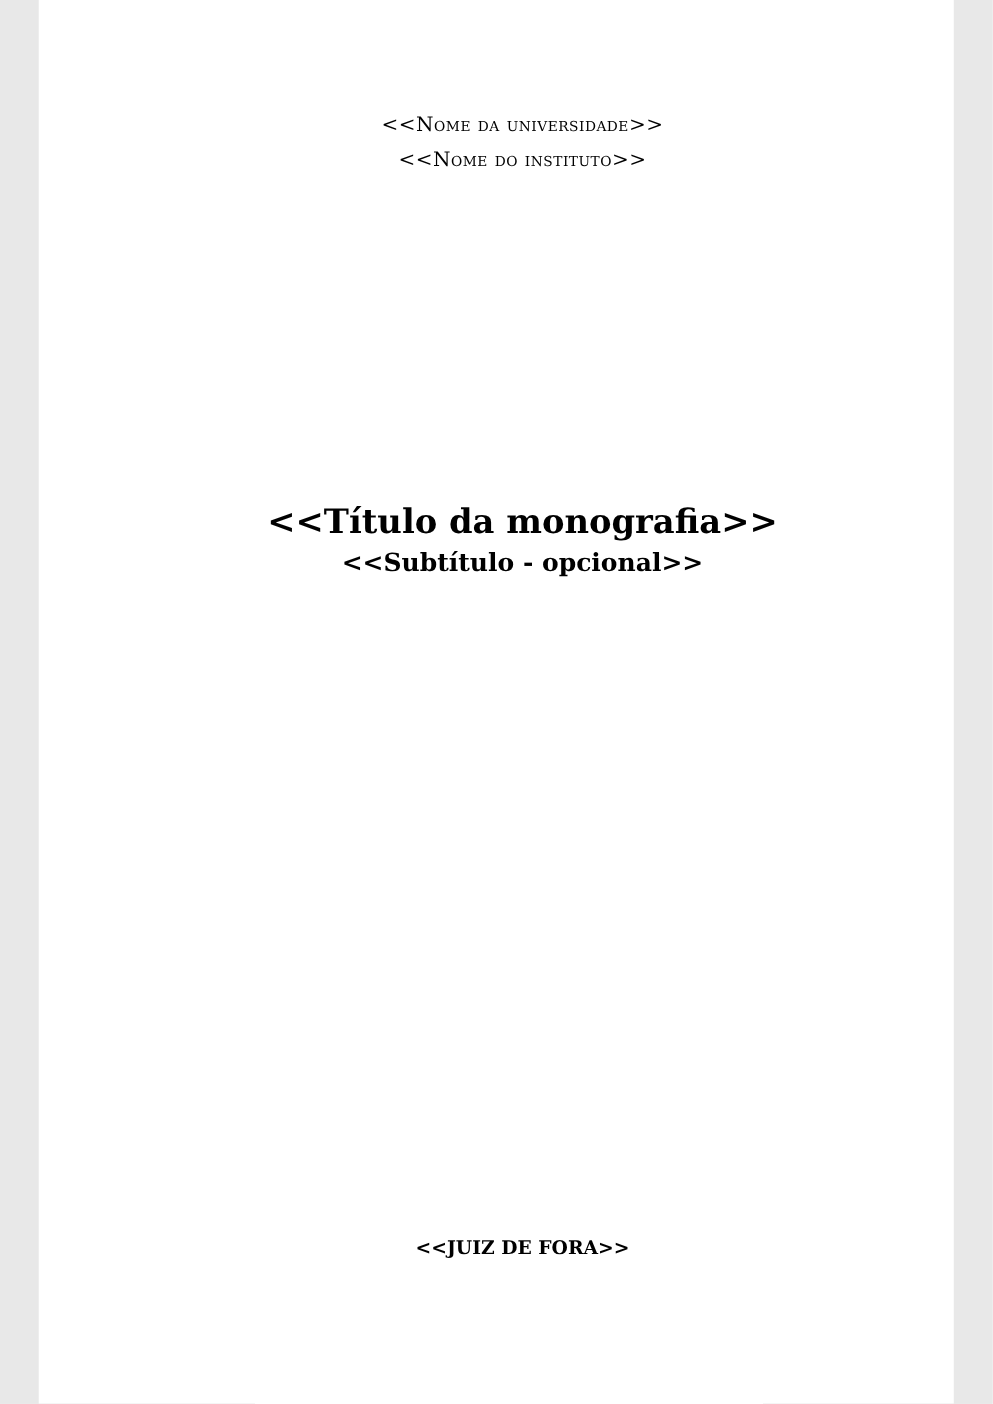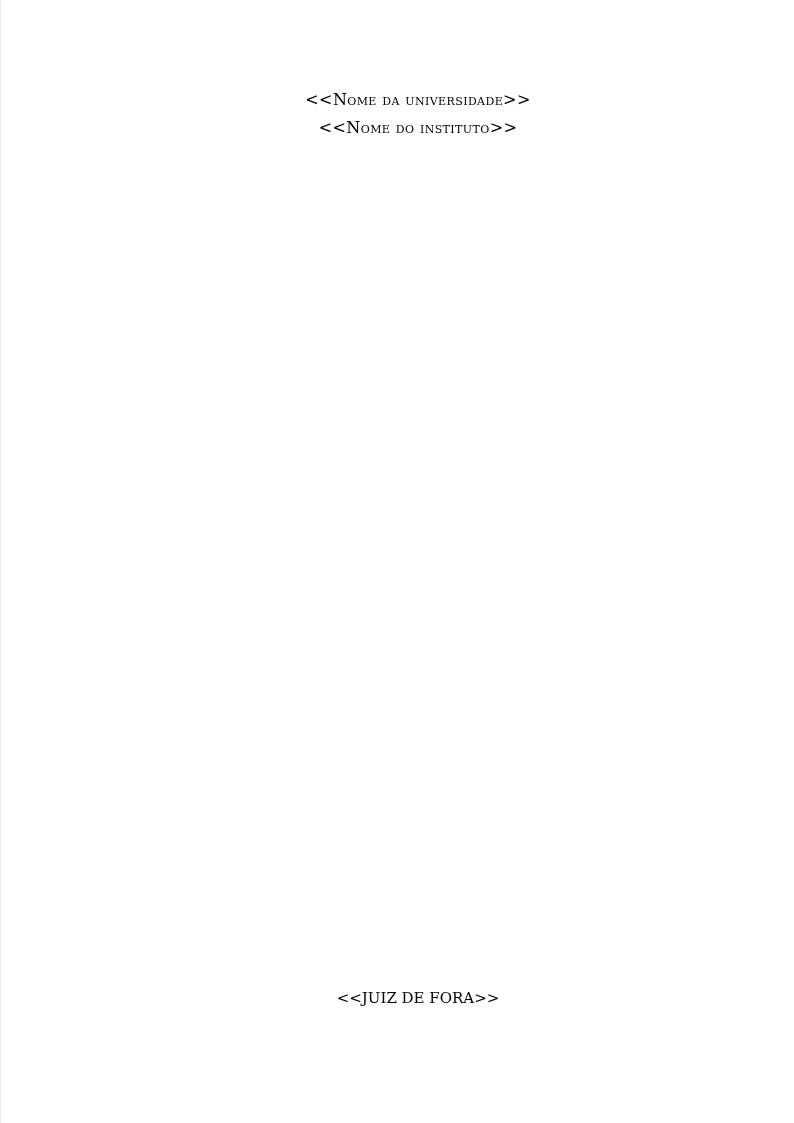--- a/index.html
+++ b/index.html
@@ -2,21 +2,21 @@
 <html><head>
 <meta charset="utf-8">
 <style>
   html, body {
     margin: 0;
     padding: 0;
     background: #e8e8e8;
   }
   .page {
     position: relative;
-    width: 793px;
+    width: 732px;
     height: 1123px;
     margin: 0 auto;
     background: #ffffff;
     overflow: hidden;
     font-family: "DejaVu Serif", "Liberation Serif", serif;
     color: #000000;
   }
   
   .block {
     position: absolute;
@@ -53,31 +53,36 @@
     font-size: 20px;
     font-weight: bold;
     line-height: 28px;
   }
   .footer-block {
     top: 984px;
   }
   .footer-line {
     font-size: 15px;
     line-height: 28px;
+    font-weight: bold;
   }
 </style>
 </head>
 <body>
 
 <div class="page">
 
   <div class="block header-block">
     <div class="sc-line">&lt;&lt;Nome da universidade&gt;&gt;</div>
     <div class="sc-line">&lt;&lt;Nome do instituto&gt;&gt;</div>
   </div>
 
+  <div class="block title-block">
+    <div class="doc-title">&lt;&lt;Título da monografia&gt;&gt;</div>
+    <div class="doc-subtitle">&lt;&lt;Subtítulo - opcional&gt;&gt;</div>
+  </div>
 
 
   <div class="block footer-block">
     <div class="footer-line">&lt;&lt;JUIZ DE FORA&gt;&gt;</div>
   </div>
 
 </div>
 
 </body></html>

